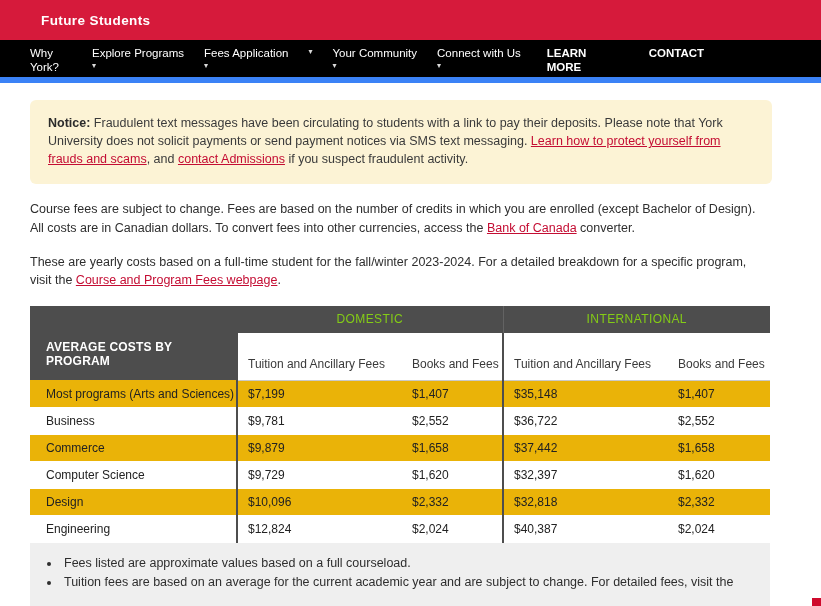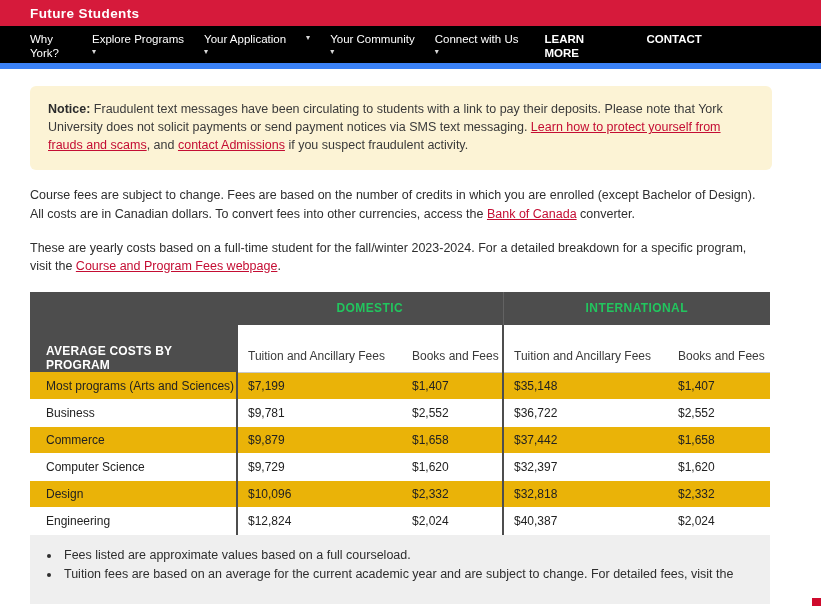--- a/index.html
+++ b/index.html
@@ -7,22 +7,22 @@
   body {
     font-family: "Liberation Sans", sans-serif;
     background: #ffffff;
     color: #333;
     position: relative;
   }
 
   
   .topbar {
     background: #d61a3b;
-    height: 26px;
-    padding-left: 30px;
+    height: 40px;
+    padding-left: 41px;
     display: flex;
     align-items: center;
   }
   .topbar-title {
     color: #ffffff;
     font-weight: bold;
     font-size: 13.5px;
     letter-spacing: 0.4px;
   }
   .navbar {
@@ -93,30 +93,30 @@
     border-collapse: collapse;
     table-layout: fixed;
     width: 740px;
   }
   .fees th, .fees td { font-size: 12px; }
   th.corner {
     background: #4d4d4d;
     color: #ffffff;
     text-align: left;
     vertical-align: bottom;
-    padding: 0 0 0 16px;
+    padding: 0 0 12px 16px;
     font-weight: bold;
     letter-spacing: 0.2px;
   }
   th.group {
     background: #4d4d4d;
-    color: #22c55e;
-    font-weight: bold;
+    color: #84cc16;
+    font-weight: normal;
     letter-spacing: 0.4px;
-    height: 33px;
+    height: 27px;
     text-align: center;
     vertical-align: middle;
   }
   th.group-int { border-left: 1px solid #636363; }
   th.sub {
     background: #ffffff;
     color: #3a3a3a;
     font-weight: normal;
     text-align: left;
     padding: 24px 0 9px 10px;
@@ -164,21 +164,21 @@
 
 <nav class="navbar">
   <div class="nav-item nav-why">
     <span class="lbl">Why York?</span>
   </div>
   <div class="nav-item">
     <span class="lbl">Explore Programs</span>
     <span class="chev">▾</span>
   </div>
   <div class="nav-item">
-    <span class="lbl">Your Application</span>
+    <span class="lbl">Fees Application</span>
     <span class="chev">▾</span>
   </div>
   <div class="nav-item nav-active">
     <span class="chev">▾</span>
   </div>
   <div class="nav-item">
     <span class="lbl">Your Community</span>
     <span class="chev">▾</span>
   </div>
   <div class="nav-item">

